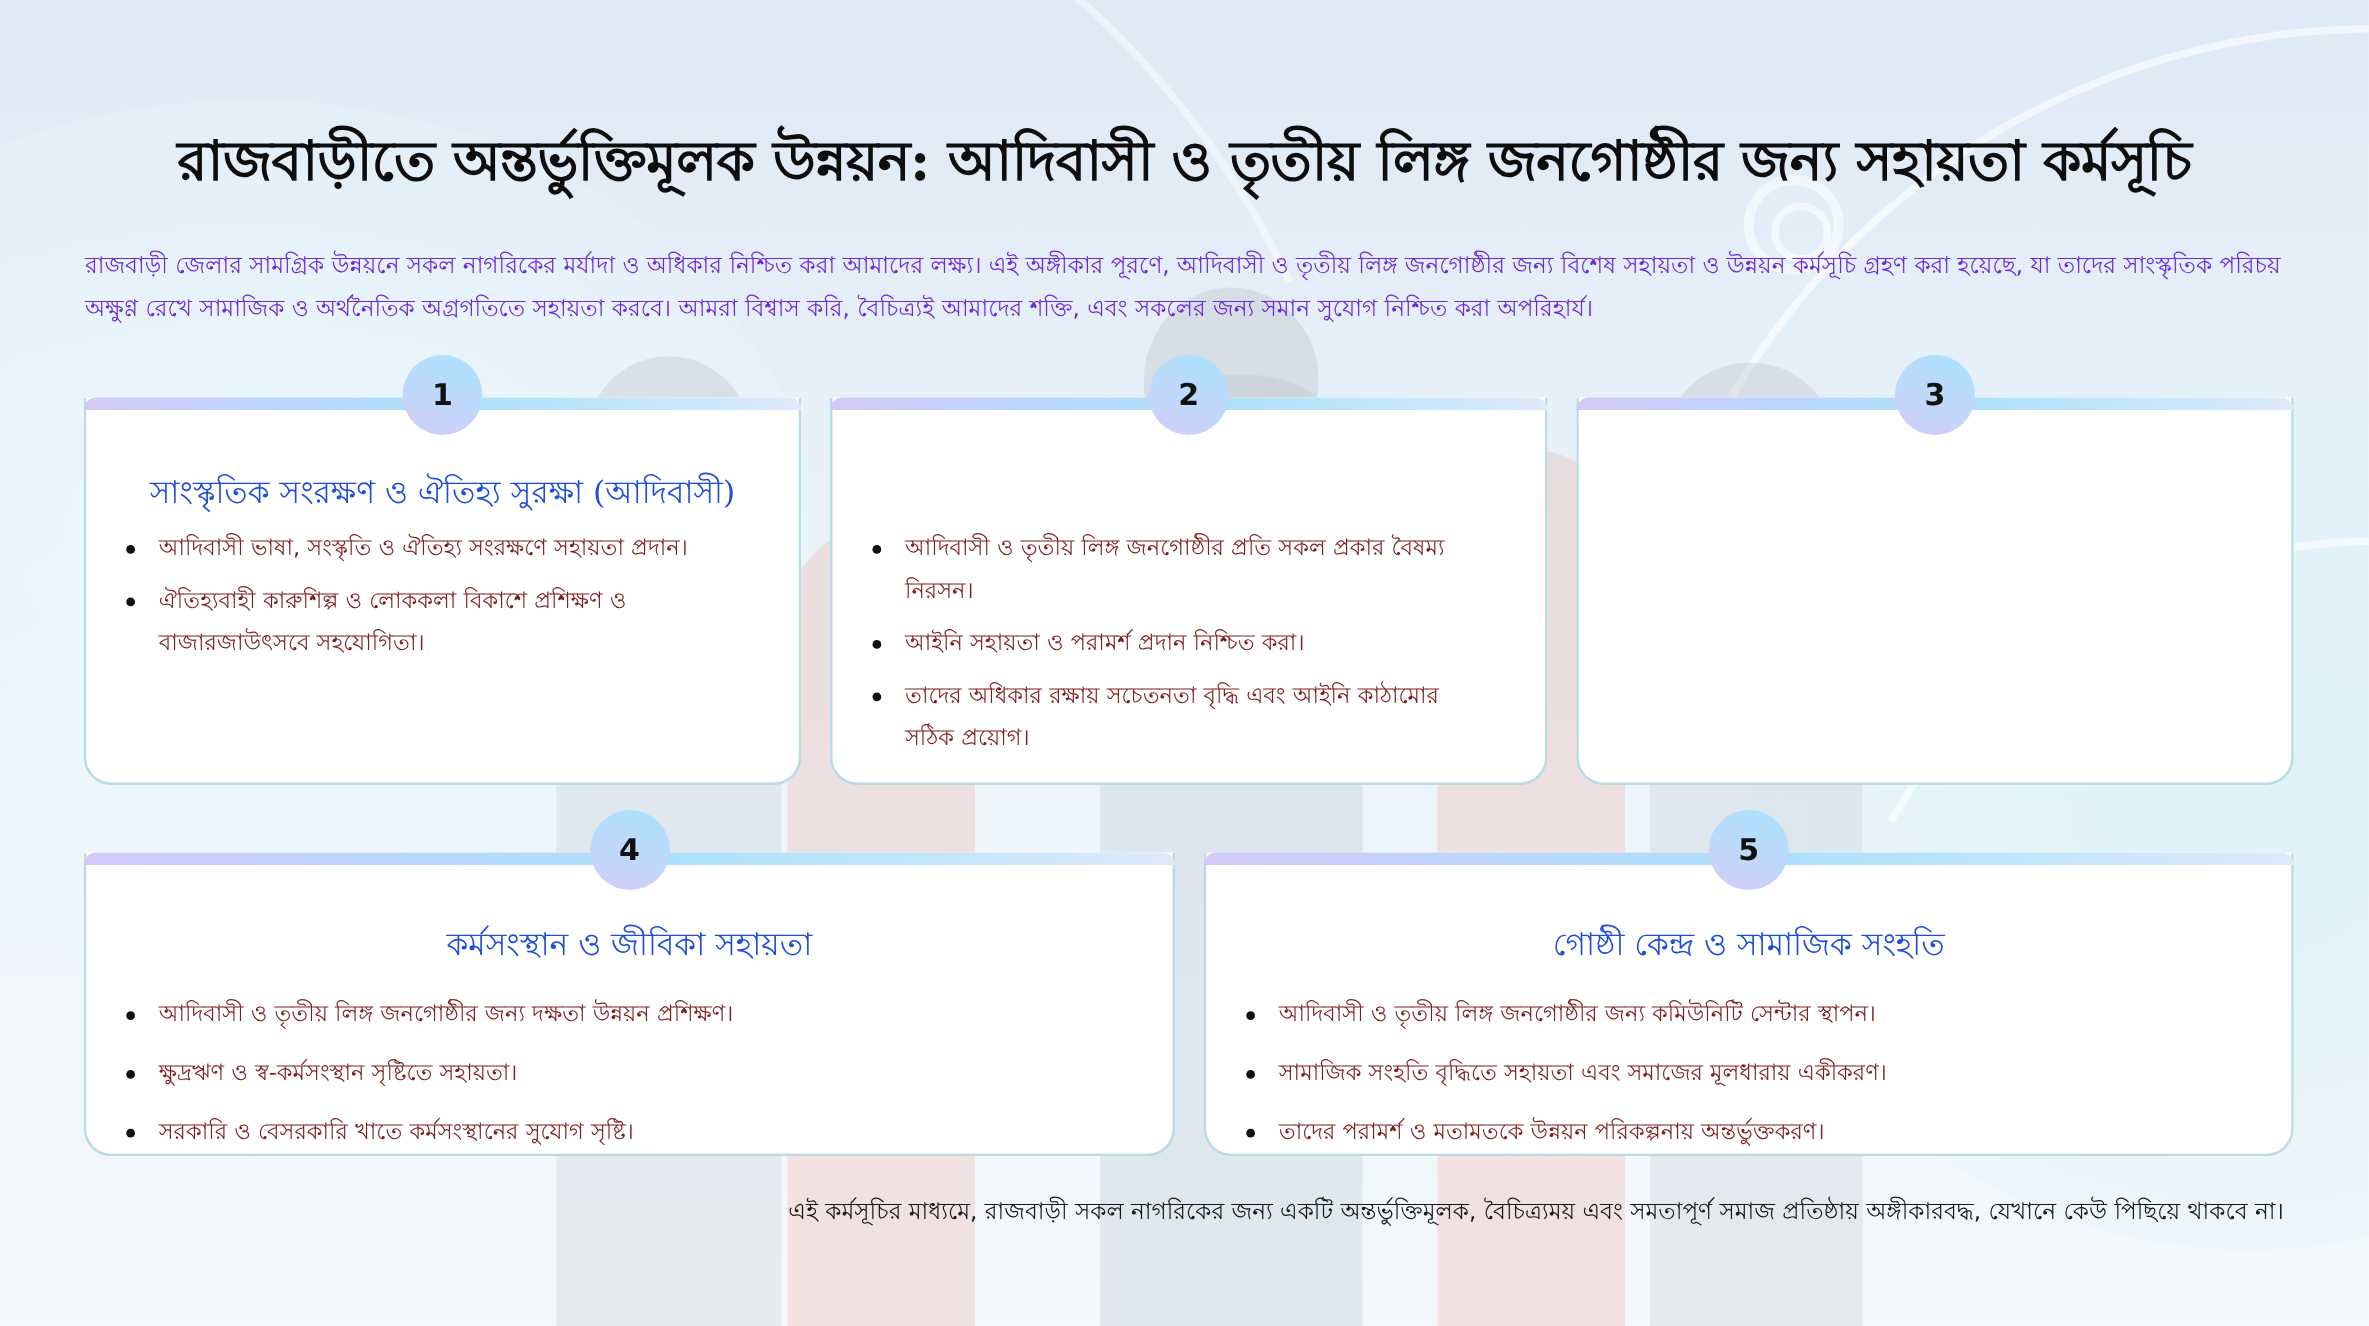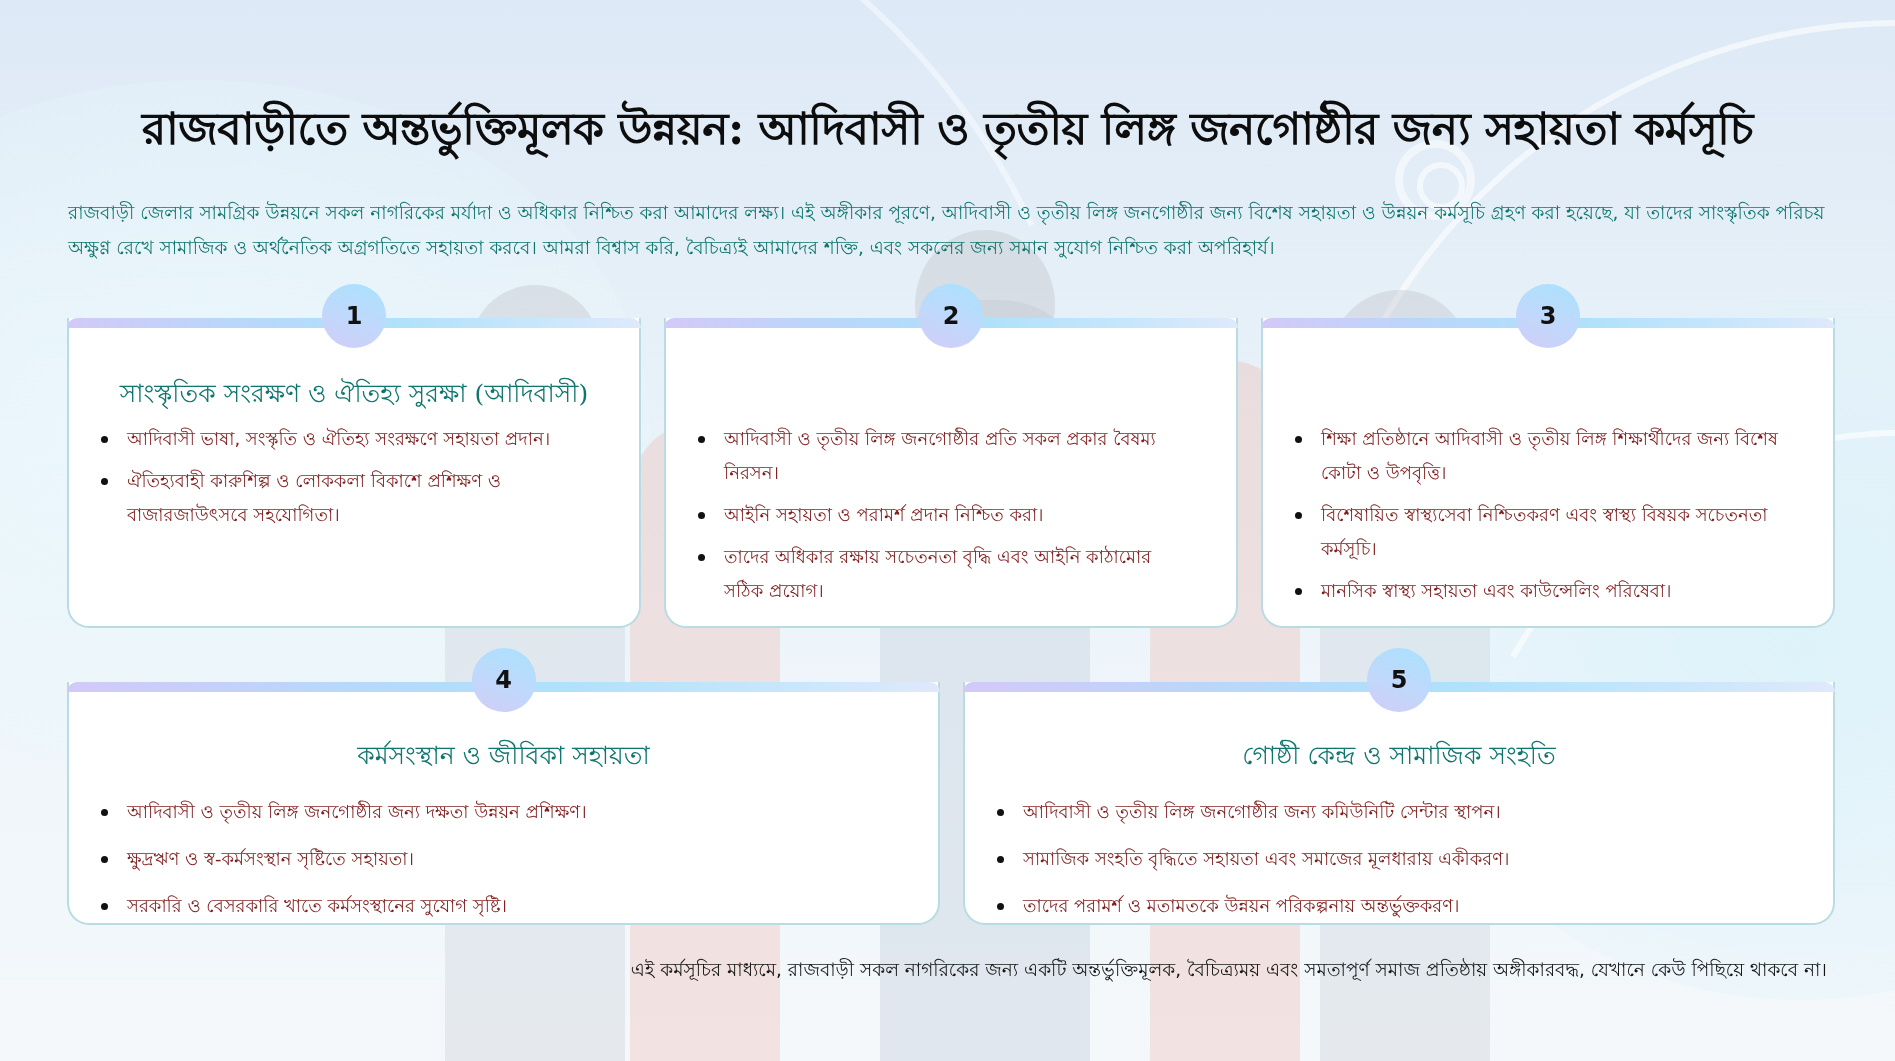--- a/index.html
+++ b/index.html
@@ -34,42 +34,42 @@
 
   
   .page { position: relative; z-index: 1; width: 1895px; height: 1061px; }
   .title {
     position: absolute; left: 0; right: 0; top: 96px;
     text-align: center; font-family: "DejaVu Serif", serif;
     font-size: 44px; font-weight: 700; color: #0d0d0d; letter-spacing: -0.5px;
   }
   .intro {
     position: absolute; left: 68px; right: 68px; top: 195px;
-    font-size: 18.5px; line-height: 35px; color: #0f766e;
+    font-size: 18.5px; line-height: 35px; color: #6d28d9;
   }
   .card {
     position: absolute; background: #ffffff;
     border: 2px solid #b9dbe4; border-top: none;
     border-radius: 0 0 22px 22px;
   }
   .card .topbar {
     position: absolute; left: -2px; right: -2px; top: 0; height: 10px;
     border-radius: 10px 10px 0 0;
     background: linear-gradient(90deg, #d3c9f8 0%, #b9d7fb 30%, #aee1fb 55%, #c6e6fb 80%, #dfe9fb 100%);
   }
   .card .badge {
     position: absolute; top: -34px; left: 50%; margin-left: -32px;
     width: 64px; height: 64px; border-radius: 50%;
     background: linear-gradient(200deg, #a9e2fd 0%, #c0d8fb 55%, #d2cdf8 100%);
     display: flex; align-items: center; justify-content: center;
     font-family: "DejaVu Sans", sans-serif; font-weight: 700; font-size: 24px; color: #111;
   }
   .card .heading {
     position: absolute; left: 0; right: 0; top: 56px; text-align: center;
-    font-family: "DejaVu Serif", serif; font-size: 25px; color: #0f766e;
+    font-family: "DejaVu Serif", serif; font-size: 25px; color: #1d4ed8;
   }
   .card ul { position: absolute; left: 30px; right: 40px; top: 104px; list-style: none; }
   .card li {
     position: relative; padding-left: 28px; font-size: 18px; line-height: 34px;
     margin-bottom: 8px; color: #7f1d1d;
   }
   .card li::before {
     content: ""; position: absolute; left: 2px; top: 14px;
     width: 7px; height: 7px; border-radius: 50%; background: #111;
   }
@@ -126,25 +126,20 @@
     <ul>
       <li>আদিবাসী ও তৃতীয় লিঙ্গ জনগোষ্ঠীর প্রতি সকল প্রকার বৈষম্য নিরসন।</li>
       <li>আইনি সহায়তা ও পরামর্শ প্রদান নিশ্চিত করা।</li>
       <li>তাদের অধিকার রক্ষায় সচেতনতা বৃদ্ধি এবং আইনি কাঠামোর সঠিক প্রয়োগ।</li>
     </ul>
   </div>
 
   <div class="card c3">
     <div class="topbar"></div>
     <div class="badge">3</div>
-    <ul>
-      <li>শিক্ষা প্রতিষ্ঠানে আদিবাসী ও তৃতীয় লিঙ্গ শিক্ষার্থীদের জন্য বিশেষ কোটা ও উপবৃত্তি।</li>
-      <li>বিশেষায়িত স্বাস্থ্যসেবা নিশ্চিতকরণ এবং স্বাস্থ্য বিষয়ক সচেতনতা কর্মসূচি।</li>
-      <li>মানসিক স্বাস্থ্য সহায়তা এবং কাউন্সেলিং পরিষেবা।</li>
-    </ul>
   </div>
 
   <div class="card c4">
     <div class="topbar"></div>
     <div class="badge">4</div>
     <div class="heading">কর্মসংস্থান ও জীবিকা সহায়তা</div>
     <ul>
       <li>আদিবাসী ও তৃতীয় লিঙ্গ জনগোষ্ঠীর জন্য দক্ষতা উন্নয়ন প্রশিক্ষণ।</li>
       <li>ক্ষুদ্রঋণ ও স্ব-কর্মসংস্থান সৃষ্টিতে সহায়তা।</li>
       <li>সরকারি ও বেসরকারি খাতে কর্মসংস্থানের সুযোগ সৃষ্টি।</li>

